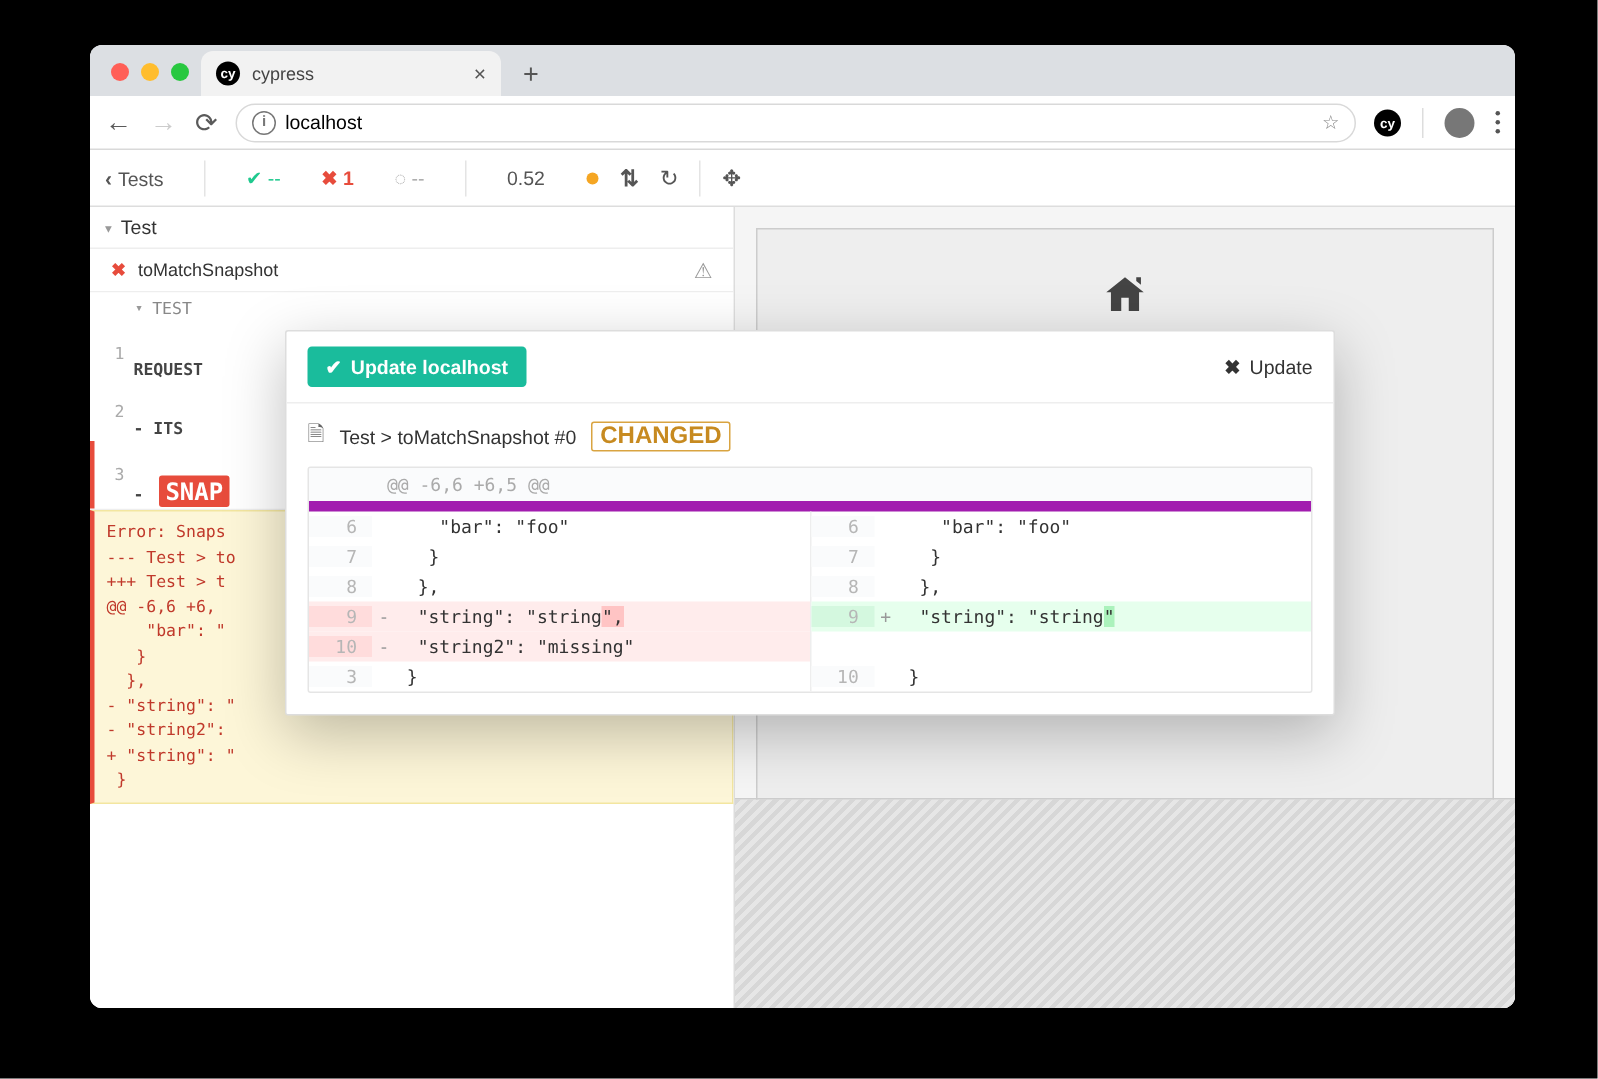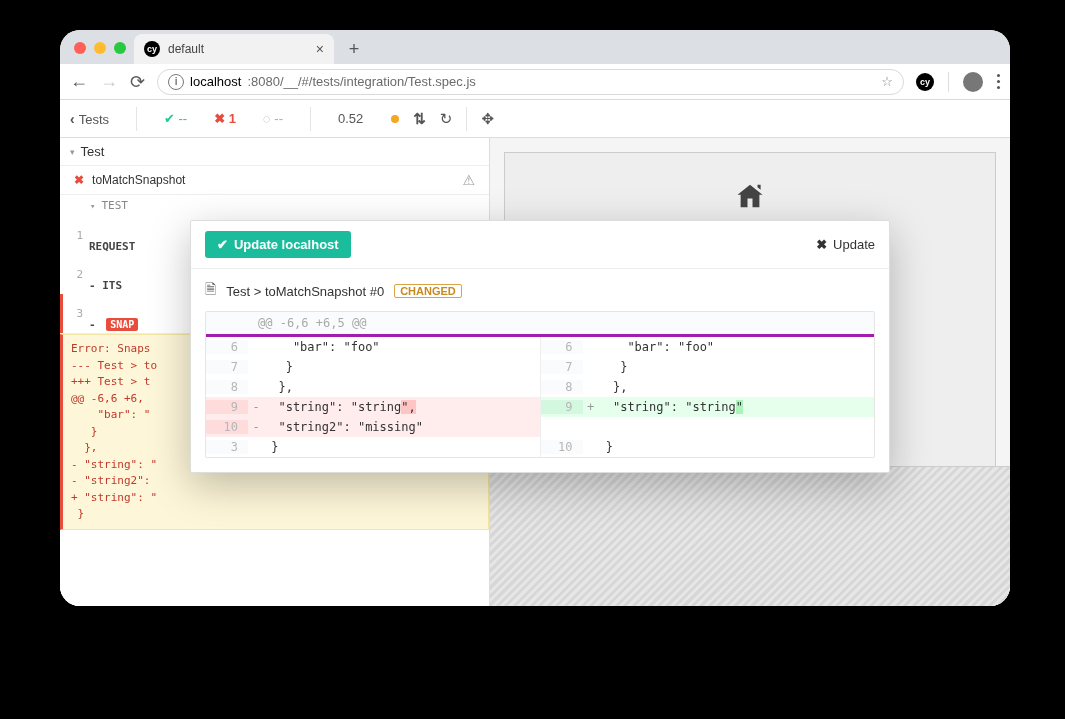--- a/index.html
+++ b/index.html
@@ -6,23 +6,23 @@
   html,body { height:100%; }
   body {
     background:#000;
     font-family: -apple-system, BlinkMacSystemFont, "Segoe UI", Helvetica, Arial, sans-serif;
     font-size:13px;
     color:#333;
     padding:30px 34px 100px 60px;
   }
   .window {
     width:950px;
-    height:576px;
-    background:#fff;
-    border-radius:20px;
+    height:642px;
+    background:#fff;
+    border-radius:8px;
     overflow:hidden;
     box-shadow: 0 20px 60px rgba(0,0,0,.5);
     position:relative;
     display:flex;
     flex-direction:column;
   }
   
   .tab-strip {
     height:34px;
     background:#dcdfe3;
@@ -147,21 +147,21 @@
   }
   .test-row .x{color:#e74c3c;font-weight:700}
   .warn{margin-left:auto;color:#999;font-size:14px}
   .cmd-log{background:#fff;font-family: Menlo, Consolas, monospace;font-size:11px;border-bottom:1px solid #eee;}
   .cmd-log .sub{padding:4px 30px;color:#888;font-size:11px;display:flex;align-items:center;gap:6px}
   .cmd-row{display:flex;align-items:center;padding:2px 0;color:#444;border-left:3px solid transparent;}
   .cmd-row.snap{border-left-color:#e74c3c;background:#fff}
   .cmd-num{width:26px;text-align:right;color:#aaa;padding-right:6px}
   .cmd-name{font-weight:600;margin-top:22px;}
   .snap-badge{
-    background:#e74c3c;color:#fff;padding:1px 4px;border-radius:2px;font-size:10px;font-weight:700;margin-left:4px;text-align:right;
+    background:#e74c3c;color:#fff;padding:1px 4px;border-radius:2px;font-size:16px;font-weight:700;margin-left:4px;text-align:right;
   }
   .err-block{
     background:#fdf6d8;border:1px solid #f3e6a0;border-left:3px solid #e74c3c;
     padding:6px 8px;font-family:Menlo,Consolas,monospace;font-size:11px;color:#c0392b;
     line-height:1.5;
     white-space:pre;
     overflow:hidden;
   }
   
   .aut {
@@ -206,30 +206,30 @@
     background:#1abc9c;color:#fff;border:none;border-radius:3px;
     padding:6px 12px;font-size:13px;font-weight:600;display:flex;align-items:center;gap:6px;
     cursor:pointer;
   }
   .pop-close{margin-left:auto;display:flex;align-items:center;gap:6px;color:#333;font-weight:500;cursor:pointer}
   .pop-sub{
     padding:10px 14px 8px;display:flex;align-items:center;gap:10px;color:#333;
   }
   .doc-ico{font-size:14px;color:#666}
   .changed-badge{
-    border:1px solid #d9a441;color:#c78a20;padding:0 5px;border-radius:2px;font-size:11px;font-weight:600;
+    border:1px solid #d9a441;color:#c78a20;padding:0 5px;border-radius:2px;font-size:16px;font-weight:600;
   }
   
   .diff-wrap{
     border:1px solid #e5e5e5;margin:0 14px 14px;
     font-family: Menlo, Consolas, monospace;font-size:12px;
     overflow:hidden;border-radius:2px;
   }
   .diff-head{
-    padding:4px 8px 4px 52px;color:#aaa;background:#fafbfc;border-bottom:3px solid #a21caf;font-size:12px;
+    padding:4px 8px 4px 52px;color:#aaa;background:#fafbfc;border-bottom:7px solid #a21caf;font-size:12px;
   }
   .diff-body{display:flex}
   .diff-side{flex:1}
   .diff-side.left{border-right:1px solid #eee}
   .drow{display:flex;min-height:20px;align-items:center}
   .gutter{width:42px;text-align:right;padding-right:10px;color:#b6b6b6;background:#fafbfc;user-select:none}
   .sign{width:16px;text-align:center;color:#999}
   .code{white-space:pre;color:#333;flex:1}
   .drow.del{background:#ffecec}
   .drow.del .gutter{background:#ffdcdc}
@@ -245,34 +245,33 @@
 <div class="window">
 
   <div class="tab-strip">
     <div class="traffic">
       <div class="dot red"></div>
       <div class="dot yellow"></div>
       <div class="dot green"></div>
     </div>
     <div class="tab">
       <span class="favicon">cy</span>
-      <span>default</span>
+      <span>cypress</span>
       <span class="close-x">×</span>
     </div>
     <div class="new-tab">+</div>
   </div>
 
   <div class="toolbar">
     <span class="nav-ico">←</span>
     <span class="nav-ico muted">→</span>
     <span class="nav-ico">⟳</span>
     <div class="omnibox">
       <span class="info">i</span>
       <span style="color:#000">localhost</span>
-        <span style="color:#6b6b6b">:8080/__/#/tests/integration/Test.spec.js</span>
       <span style="margin-left:auto;color:#888">☆</span>
     </div>
     <div class="right-ico">
       <span style="width:18px;height:18px;border-radius:50%;background:#000;color:#fff;font-size:9px;font-weight:700;display:flex;align-items:center;justify-content:center">cy</span>
       <span style="width:1px;height:20px;background:#ddd"></span>
       <span style="width:20px;height:20px;border-radius:50%;background:#777;display:inline-block"></span>
       <div class="threes">
           <span></span>
           <span></span>
           <span></span>

